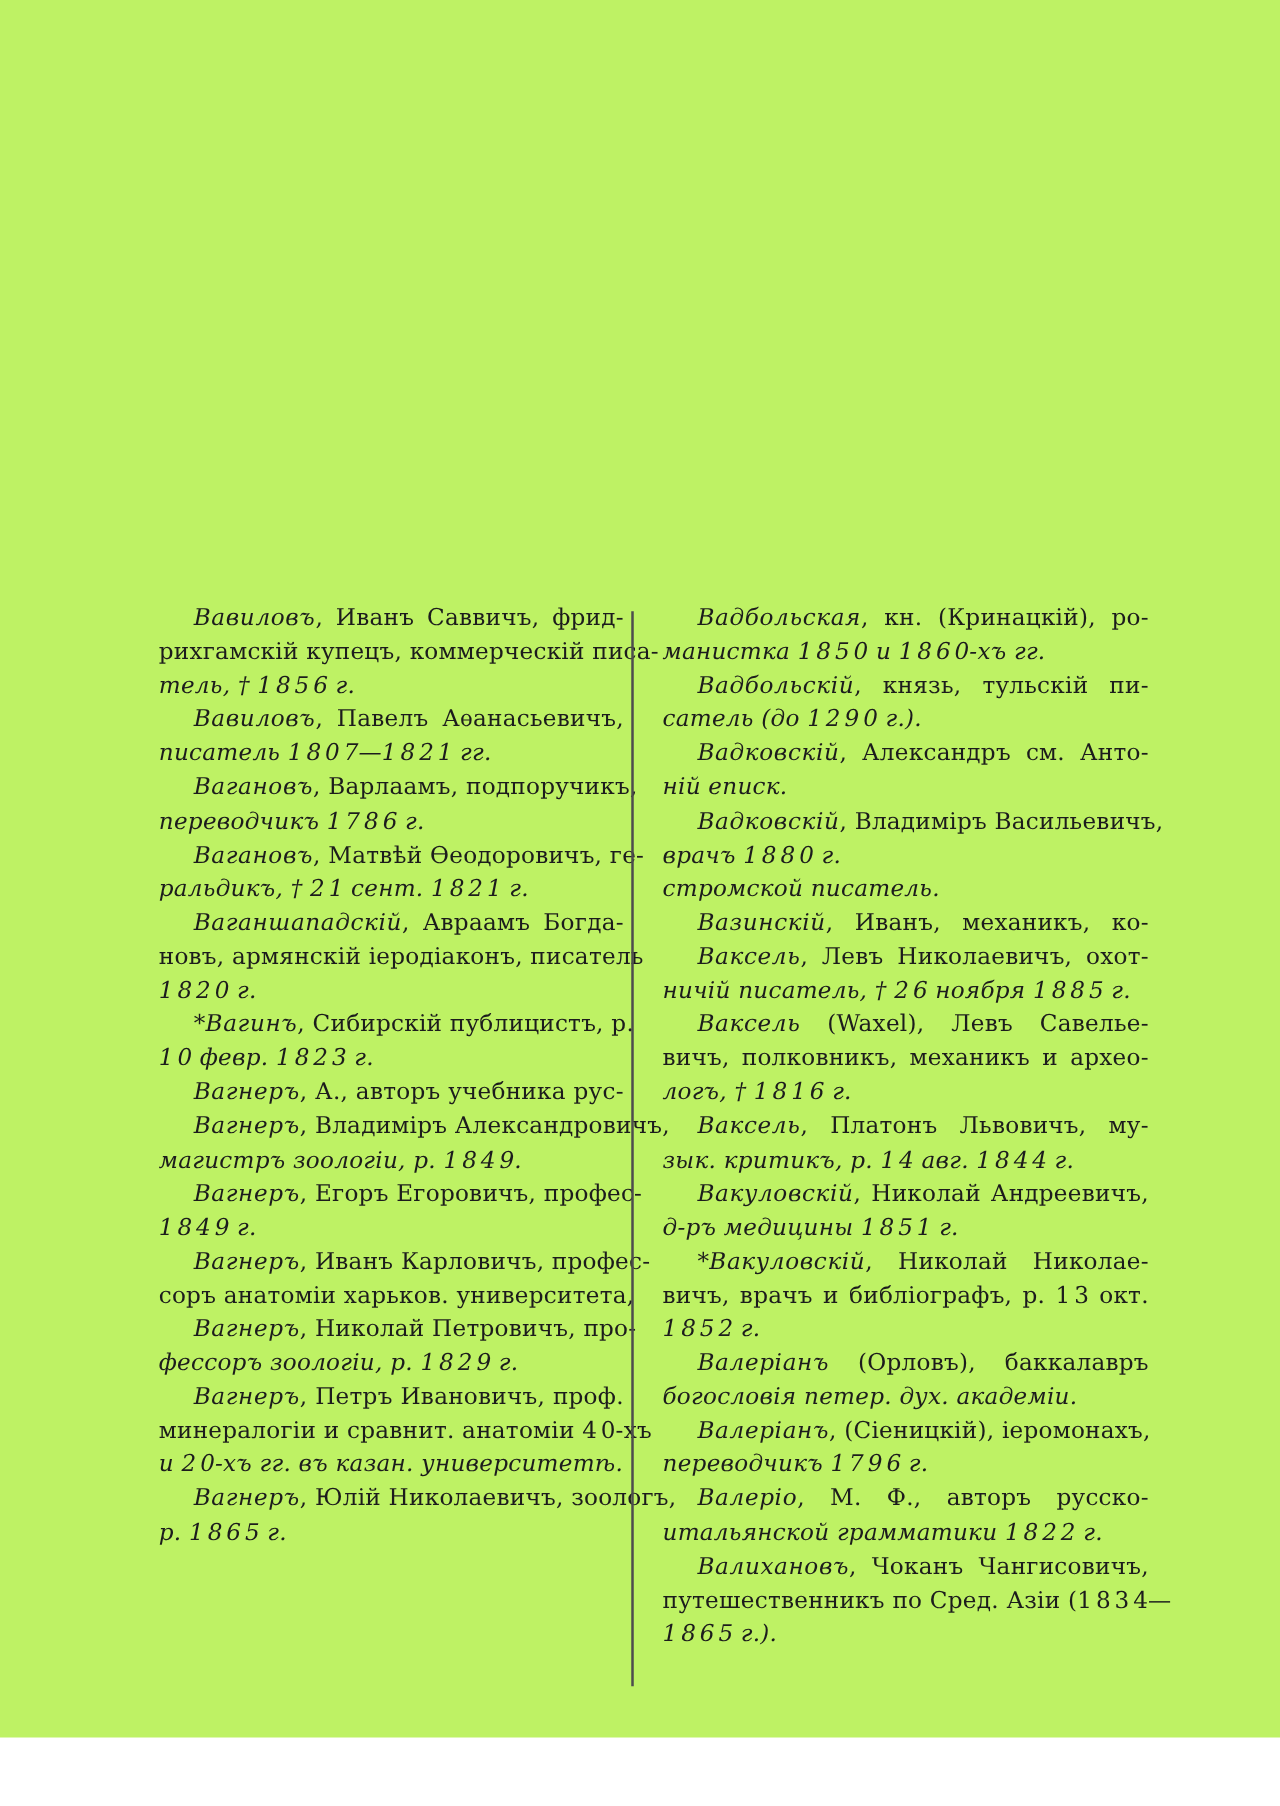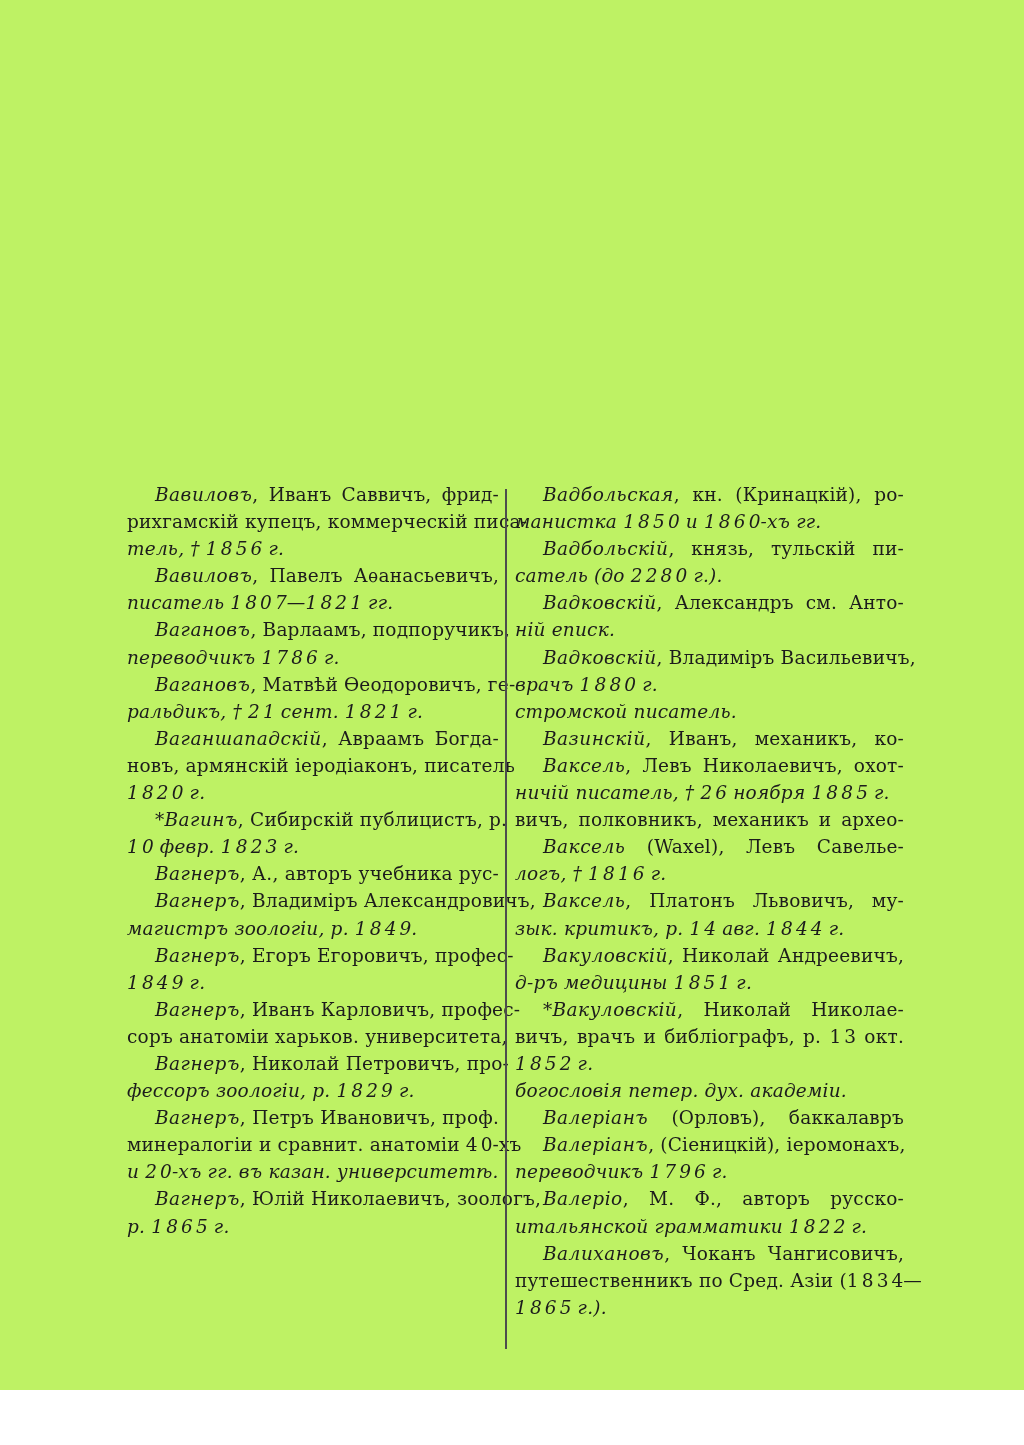--- a/index.html
+++ b/index.html
@@ -22,21 +22,21 @@
   }
   .col {
     position: absolute;
     top: 481px;
     font-size: 18.5px;
     line-height: 27.1px;
     letter-spacing: 0.2px;
     color: #1c1c1c;
   }
   .col-left  { left: 127px; width: 372px; }
-  .col-right { left: 515px; width: 389px; }
+  .col-right { left: 530px; width: 389px; }
   .divider {
     position: absolute;
     left: 505px;
     top: 489px;
     width: 2px;
     height: 860px;
     background: #4d4d4d;
   }
   .entry { margin: 0; padding: 0; }
   .tline {
@@ -118,59 +118,59 @@
       </div>
     </div>
   <div class="divider"></div>
   <div class="col col-right" id="col-right">
       <div class="entry">
         <div class="tline first"><span class="headword">Вадбольская</span><span>, кн. (Кринацкій), ро-</span></div>
         <div class="tline last">манистка <span class="num">1850</span> и <span class="num">1860</span>-хъ гг.</div>
       </div>
       <div class="entry">
         <div class="tline first"><span class="headword">Вадбольскій</span><span>, князь, тульскій пи-</span></div>
-        <div class="tline last">сатель (до <span class="num">2280</span> г.).</div>
+        <div class="tline last">сатель (до <span class="num">1290</span> г.).</div>
       </div>
       <div class="entry">
         <div class="tline first"><span class="headword">Вадковскій</span><span>, Александръ см. Анто-</span></div>
         <div class="tline last">ній еписк.</div>
       </div>
       <div class="entry">
         <div class="tline first"><span class="headword">Вадковскій</span><span>, Владиміръ Васильевичъ,</span></div>
         <div class="tline last">врачъ <span class="num">1880</span> г.</div>
       </div>
       <div class="entry">
         <div class="tline last">стромской писатель.</div>
         <div class="tline first"><span class="headword">Вазинскій</span><span>, Иванъ, механикъ, ко-</span></div>
       </div>
       <div class="entry">
         <div class="tline first"><span class="headword">Ваксель</span><span>, Левъ Николаевичъ, охот-</span></div>
         <div class="tline last">ничій писатель, † <span class="num">26</span> ноября <span class="num">1885</span> г.</div>
       </div>
       <div class="entry">
+        <div class="tline first"><span class="headword">Ваксель</span><span> (Waxel), Левъ Савелье-</span></div>
         <div class="tline">вичъ, полковникъ, механикъ и архео-</div>
-        <div class="tline first"><span class="headword">Ваксель</span><span> (Waxel), Левъ Савелье-</span></div>
         <div class="tline last">логъ, † <span class="num">1816</span> г.</div>
       </div>
       <div class="entry">
         <div class="tline first"><span class="headword">Ваксель</span><span>, Платонъ Львовичъ, му-</span></div>
         <div class="tline last">зык. критикъ, р. <span class="num">14</span> авг. <span class="num">1844</span> г.</div>
       </div>
       <div class="entry">
         <div class="tline first"><span class="headword">Вакуловскій</span><span>, Николай Андреевичъ,</span></div>
         <div class="tline last">д-ръ медицины <span class="num">1851</span> г.</div>
       </div>
       <div class="entry">
         <div class="tline first"><span class="star">*</span><span class="headword">Вакуловскій</span><span>, Николай Николае-</span></div>
         <div class="tline">вичъ, врачъ и библіографъ, р. <span class="num">13</span> окт.</div>
         <div class="tline last"><span class="num">1852</span> г.</div>
       </div>
       <div class="entry">
+        <div class="tline first"><span class="headword">Валеріанъ</span><span> (Орловъ), баккалавръ</span></div>
         <div class="tline last">богословія петер. дух. академіи.</div>
-        <div class="tline first"><span class="headword">Валеріанъ</span><span> (Орловъ), баккалавръ</span></div>
       </div>
       <div class="entry">
         <div class="tline first"><span class="headword">Валеріанъ</span><span>, (Сіеницкій), іеромонахъ,</span></div>
         <div class="tline last">переводчикъ <span class="num">1796</span> г.</div>
       </div>
       <div class="entry">
         <div class="tline first"><span class="headword">Валеріо</span><span>, М. Ф., авторъ русско-</span></div>
         <div class="tline last">итальянской грамматики <span class="num">1822</span> г.</div>
       </div>
       <div class="entry">

